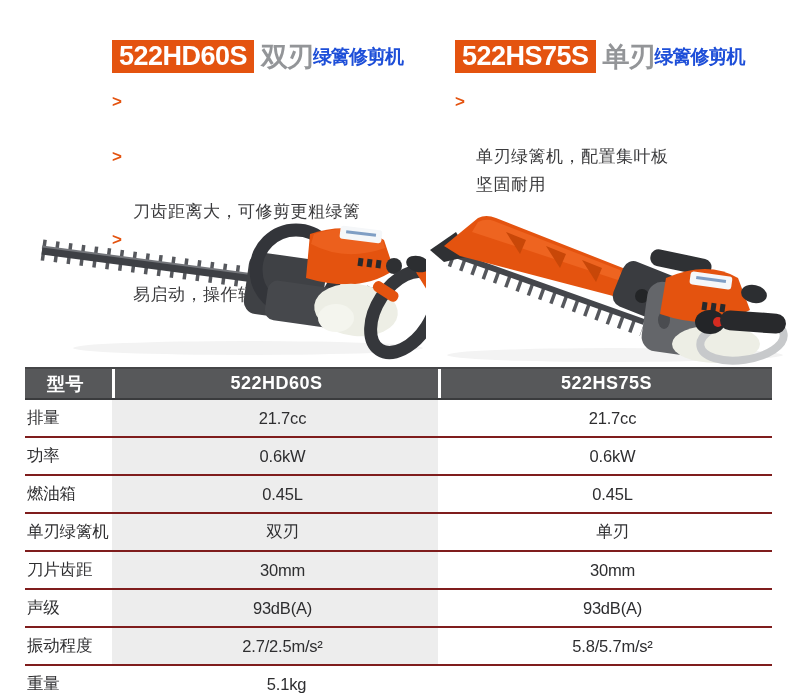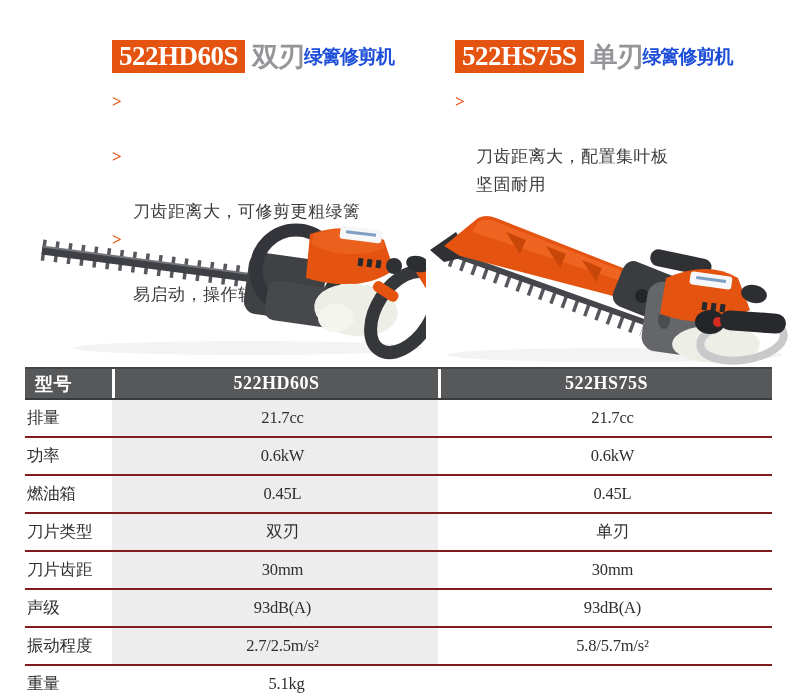--- a/index.html
+++ b/index.html
@@ -1,19 +1,19 @@
 <!DOCTYPE html>
 <html><head>
 <meta charset="utf-8">
 <style>
   * { margin:0; padding:0; box-sizing:border-box; }
   body { background:#fff; }
   .page {
     position:relative; width:800px; height:699px; background:#ffffff;
-    font-family:Liberation Serif, serif; overflow:hidden;
+    font-family:Liberation Sans, sans-serif; overflow:hidden;
   }
   
   .product-head { position:absolute; top:40px; }
   .product-head.left { left:112px; width:330px; }
   .product-head.right { left:455px; width:330px; }
   .title-row { display:flex; align-items:center; height:33px; white-space:nowrap; }
   .badge {
     display:inline-block; background:#e4530f; color:#ffffff;
     font-weight:bold; font-size:27px; line-height:33px; padding:0 7px;
     letter-spacing:-0.5px;
@@ -37,21 +37,21 @@
   
   .spec-table { position:absolute; left:25px; top:367px; width:747px; }
   .thead {
     display:flex; height:33px; background:#ffffff;
     border-top:2px solid #454648; border-bottom:2px solid #3a3b3d;
   }
   .th {
     background:#57585a; color:#ffffff; font-weight:bold; font-size:18px;
     display:flex; align-items:center; justify-content:center; letter-spacing:0.5px;
   }
-  .th1 { width:87px;  justify-content:flex-start; padding-left:10px; }
+  .th1 { width:87px;  justify-content:flex-start; padding-left:22px; }
   .th2 { width:323px; margin-left:3px; }
   .th3 { width:331px; margin-left:3px; }
   .tr { display:flex; height:38px; border-bottom:2px solid #7f1d1d; }
   .td {
     font-size:16.5px; color:#2e2e30; display:flex; align-items:center;
     letter-spacing:-0.2px;
     padding-left:15px;
   }
   .td1 { width:87px;  padding-left:2px; background:#ffffff; }
   .td2 { width:326px; background:#ededed; justify-content:center; }
@@ -85,21 +85,21 @@
 
   <section class="product-head right">
     <div class="title-row">
       <span class="badge">522HS75S</span>
       <span class="sub-hl">单刃</span>
       <span class="sub">绿篱修剪机</span>
     </div>
     <ul class="features">
       <li>
         <span class="chev">&gt;</span>
-        <span>刀齿距离大，配置集叶板
+        <span>单刃绿篱机，配置集叶板
 坚固耐用</span>
       </li>
     </ul>
   </section>
 
   <div class="img left-img">
     <svg width="398" height="162" viewBox="0 0 398 162" xmlns="http://www.w3.org/2000/svg">
       <ellipse cx="220" cy="148" rx="175" ry="7" fill="#f3f3f3"></ellipse>
 
       <path d="M14 50 L226 78" stroke="#56585d" stroke-width="21" stroke-dasharray="3.5 9.5" fill="none"></path>
@@ -185,21 +185,21 @@
       <div class="td td1">功率</div>
       <div class="td td2">0.6kW</div>
       <div class="td td3">0.6kW</div>
     </div>
     <div class="tr">
       <div class="td td1">燃油箱</div>
       <div class="td td2">0.45L</div>
       <div class="td td3">0.45L</div>
     </div>
     <div class="tr">
-      <div class="td td1">刀片类型</div>
+      <div class="td td1">单刃绿篱机</div>
       <div class="td td2">双刃</div>
       <div class="td td3">单刃</div>
     </div>
     <div class="tr">
       <div class="td td1">刀片齿距</div>
       <div class="td td2">30mm</div>
       <div class="td td3">30mm</div>
     </div>
     <div class="tr">
       <div class="td td1">声级</div>

